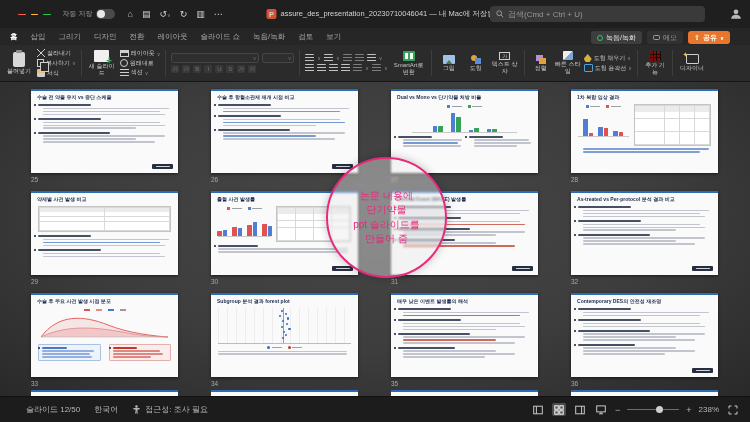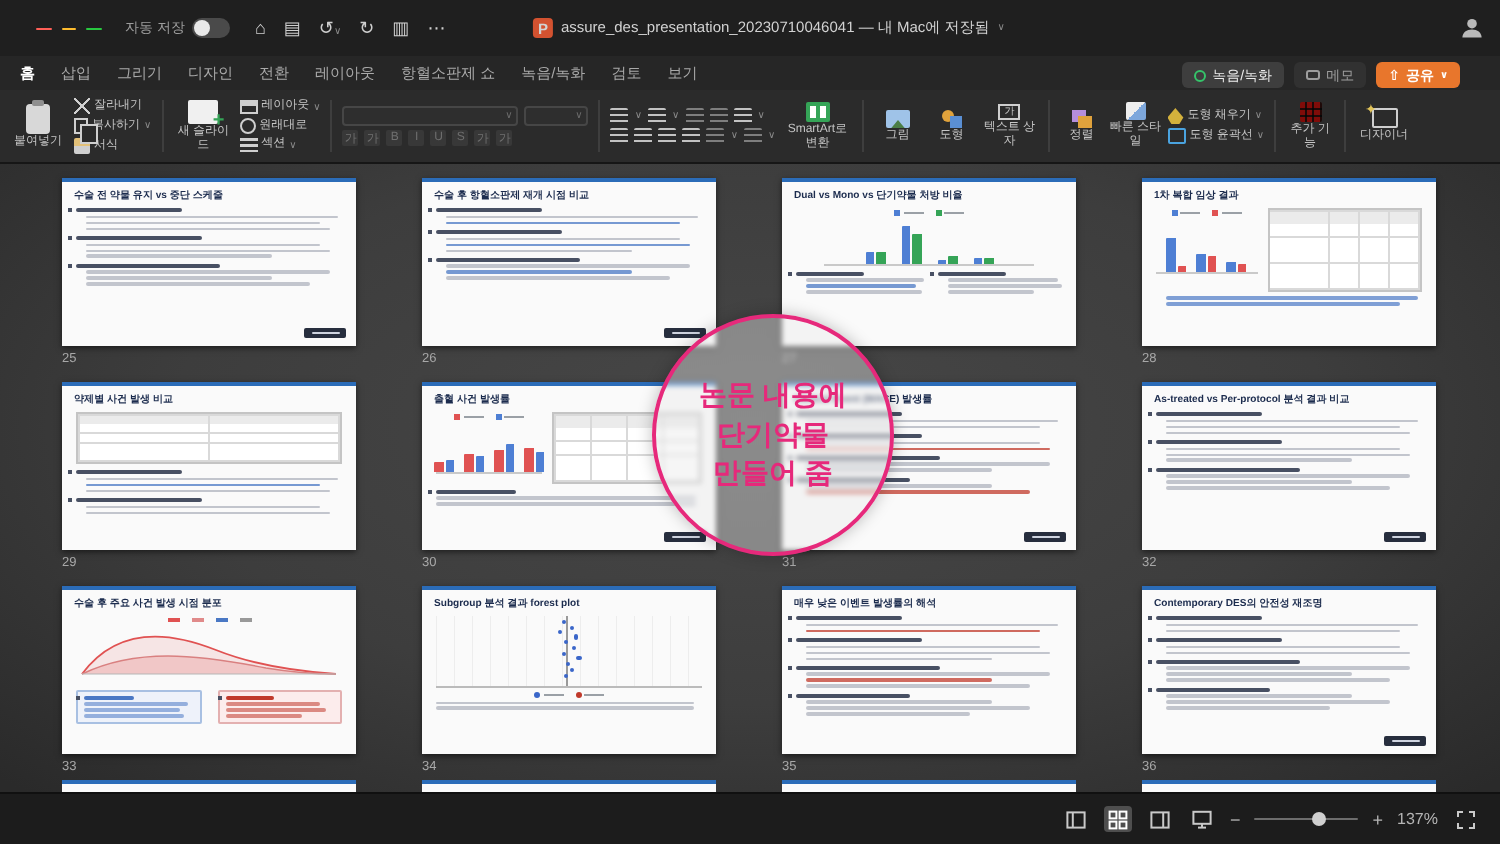--- a/index.html
+++ b/index.html
@@ -112,21 +112,21 @@
   .twocol{display:flex;gap:8px;margin-top:2.5px}
   .twocol>div{flex:1}
   .notebox{border-radius:1px;padding:2px 3px;flex:1}
   .notebox .tl{margin-left:0}
   .fplot{position:relative;background:repeating-linear-gradient(90deg,#ededed 0 .7px,transparent .7px 9px);border-bottom:.8px solid #bbb}
   .fdot{position:absolute;width:2.2px;height:2.2px;border-radius:50%;background:#3a66c9}
   .fmid{position:absolute;top:0;bottom:0;width:.7px;background:#9a9a9a;left:49%}
 
   
   .callout{position:absolute;left:326px;top:157px;width:121px;height:121px;border-radius:50%;border:2.5px solid #e6297b;background:rgba(233,233,233,.42);backdrop-filter:blur(1.2px);display:flex;flex-direction:column;align-items:center;justify-content:center;z-index:8;box-shadow:0 0 8px rgba(0,0,0,.25)}
-  .callout div{font-size:14px;font-weight:bold;color:#e6297b;line-height:1.42;white-space:nowrap}
+  .callout div{font-size:10px;font-weight:normal;color:#e6297b;line-height:1.42;white-space:nowrap}
 
   
   .sliver{position:absolute;height:8px;background:#fafafa;border-top:2px solid #2b6cb8;top:308px;width:147px}
 
   
   .statusbar{position:absolute;left:0;right:0;bottom:0;height:26px;background:#1c1c1c;border-top:1px solid #101010;display:flex;align-items:center;z-index:9}
   .sb-left{display:flex;align-items:center;gap:14px;margin-left:26px}
   .sb-left span{font-size:8px;color:#b5b5b5;white-space:nowrap}
   .sb-acc{display:flex;align-items:center;gap:4px}
   .sb-acc svg{width:9px;height:9px;fill:#b5b5b5}
@@ -159,34 +159,41 @@
     <span class="tb-ic">↺<span class="dd">∨</span></span>
     <span class="tb-ic">↻</span>
     <span class="tb-ic">▥</span>
     <span class="tb-ic">⋯</span>
   </div>
   <div class="doc-title">
     <span class="ppt-ic">P</span>
     <span>assure_des_presentation_20230710046041 — 내 Mac에 저장됨</span>
     <span class="dd">∨</span>
   </div>
+  <div class="searchbox">
+    <svg width="8" height="8" viewBox="0 0 10 10">
+        <circle cx="4" cy="4" r="3" fill="none" stroke="#9a9a9a" stroke-width="1.2"></circle>
+        <line x1="6.3" y1="6.3" x2="9" y2="9" stroke="#9a9a9a" stroke-width="1.2"></line>
+      </svg>
+    <span>검색(Cmd + Ctrl + U)</span>
+  </div>
   <svg class="coauthor" viewBox="0 0 10 10">
       <circle cx="5" cy="3.2" r="2"></circle>
       <path d="M1 9c0-2.2 1.8-3.4 4-3.4S9 6.8 9 9z"></path>
     </svg>
 </div>
 
 <div class="tabrow" id="tabrow">
     <span class="tab active">홈</span>
     <span class="tab">삽입</span>
     <span class="tab">그리기</span>
     <span class="tab">디자인</span>
     <span class="tab">전환</span>
     <span class="tab">레이아웃</span>
-    <span class="tab">항혈소판제 쇼</span>
+    <span class="tab">슬라이드 쇼</span>
     <span class="tab">녹음/녹화</span>
     <span class="tab">검토</span>
     <span class="tab">보기</span>
   </div>
 <div class="actionbar">
   <div class="pill rec">
       <i></i>
       <span>녹음/녹화</span>
     </div>
   <div class="pill memo">
@@ -827,24 +834,36 @@
     <div class="sl-num" style="left: 571px; top: 298px;">36</div>
     <div class="sliver" style="left: 31px;"></div>
     <div class="sliver" style="left: 211px;"></div>
     <div class="sliver" style="left: 391px;"></div>
     <div class="sliver" style="left: 571px;"></div>
   </div>
 
 <div class="callout" id="callout" style="border-color: rgb(230, 41, 123);">
     <div style="color: rgb(230, 41, 123);">논문 내용에</div>
     <div style="color: rgb(230, 41, 123);">단기약물</div>
+    <div style="color: rgb(230, 41, 123);">ppt 슬라이드를</div>
     <div style="color: rgb(230, 41, 123);">만들어 줌</div>
   </div>
 
 <div class="statusbar">
+  <div class="sb-left">
+    <span>슬라이드 12/50</span>
+    <span>한국어</span>
+    <span class="sb-acc">
+      <svg viewBox="0 0 10 10">
+          <circle cx="5" cy="1.6" r="1.4"></circle>
+          <path d="M1.5 3.4h7v1.3l-2.6.5.6 4.2-1.1.3L5 6.4l-.4 3.3-1.1-.3.6-4.2-2.6-.5z"></path>
+        </svg>
+      <span>접근성: 조사 필요</span>
+    </span>
+  </div>
   <div class="sb-right">
     <span class="vbtn">
         <svg viewBox="0 0 10 10">
           <rect x="0.7" y="1.2" width="8.6" height="7.6"></rect>
           <line x1="3.4" y1="1.2" x2="3.4" y2="8.8"></line>
         </svg>
       </span>
     <span class="vbtn active">
         <svg viewBox="0 0 10 10">
           <rect x="0.8" y="0.8" width="3.4" height="3.4"></rect>
@@ -864,20 +883,20 @@
           <rect x="0.7" y="0.9" width="8.6" height="6"></rect>
           <line x1="5" y1="6.9" x2="5" y2="8.6"></line>
           <line x1="3" y1="8.8" x2="7" y2="8.8"></line>
         </svg>
       </span>
     <span class="zpm">−</span>
     <span class="zoomline">
         <span class="zoomknob"></span>
       </span>
     <span class="zpm">+</span>
-    <span class="zpct">137%</span>
+    <span class="zpct">238%</span>
     <span class="vbtn">
         <svg viewBox="0 0 10 10">
           <path d="M1 3.5V1h2.5M6.5 1H9v2.5M9 6.5V9H6.5M3.5 9H1V6.5"></path>
         </svg>
       </span>
   </div>
 </div>
 
 </body></html>

